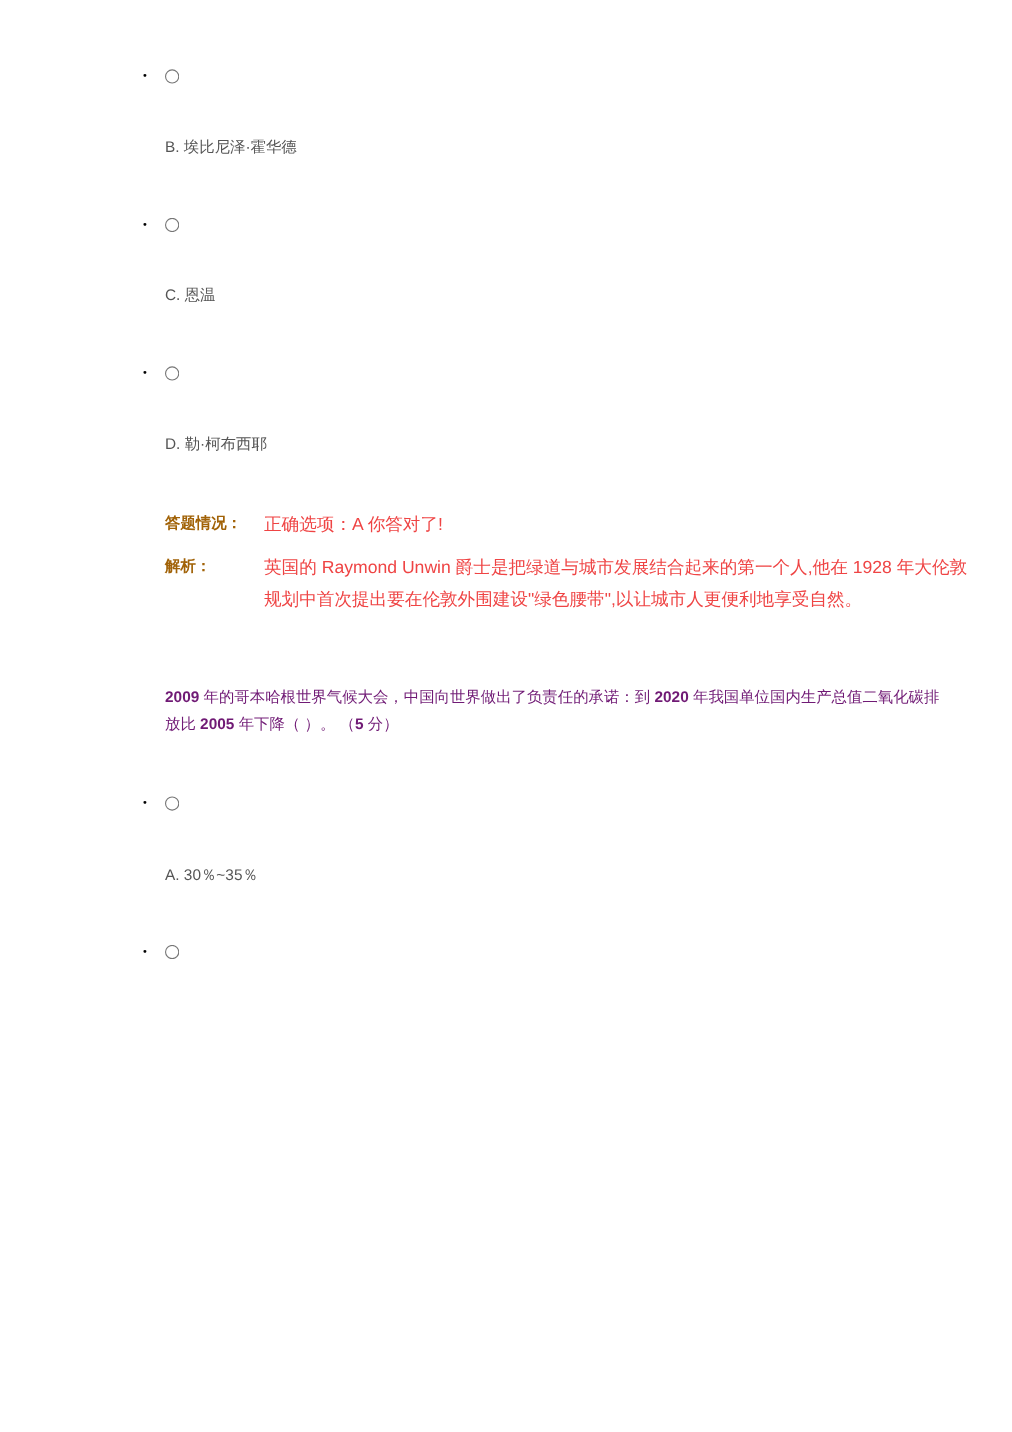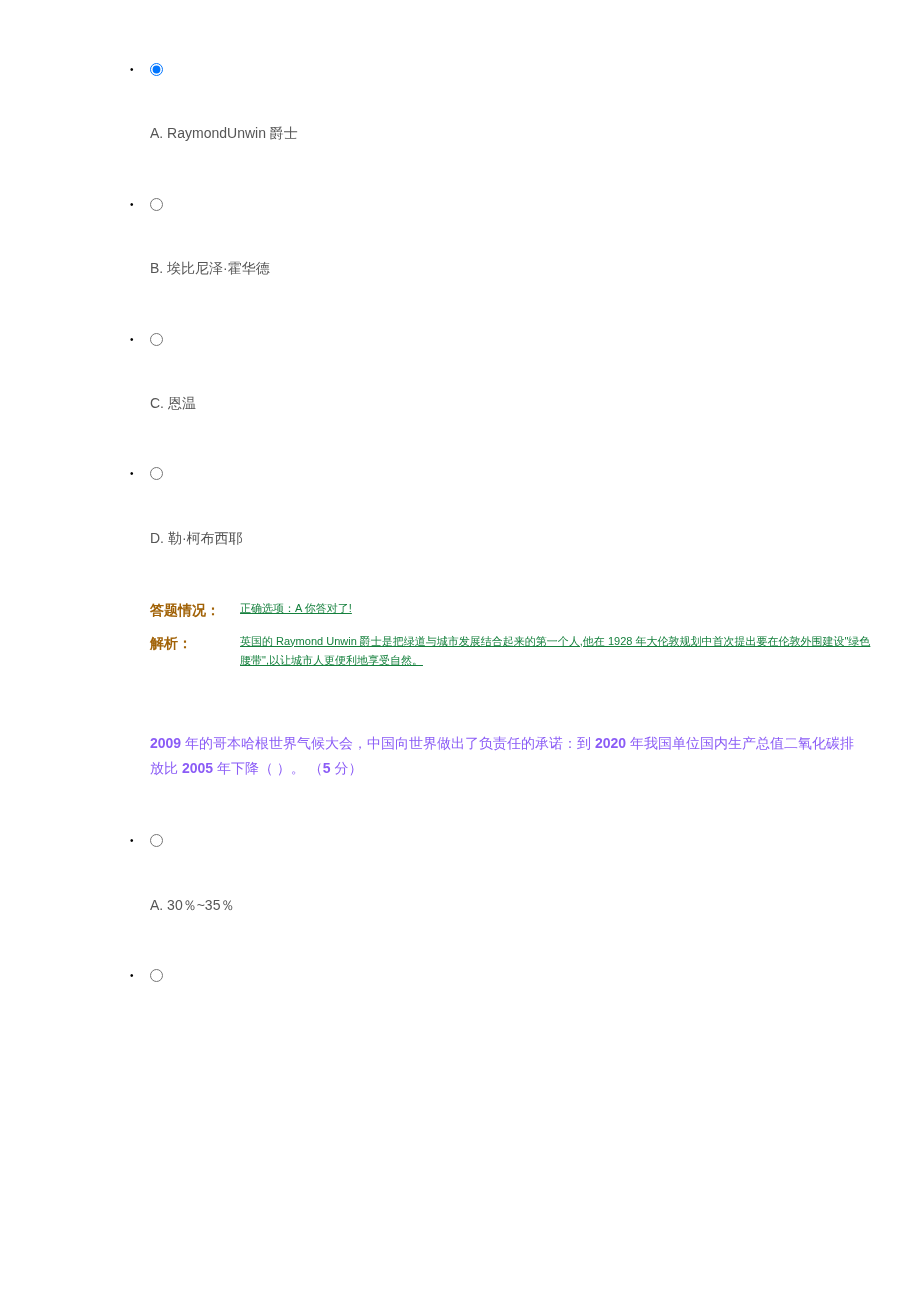--- a/index.html
+++ b/index.html
@@ -55,58 +55,51 @@
       align-items: flex-start;
     }
     .answer-label {
       font-weight: bold;
       color: #a16207;
       width: 90px;
       flex-shrink: 0;
       font-size: 14px;
     }
     .answer-content {
-      color: #15803d;
-      font-size: 11px;
+      color: #ef4444;
+      font-size: 16px;
       line-height: 1.8;
-      text-decoration: underline;
     }
     .question-header {
       padding-left: 110px;
       font-weight: bold;
       color: #333;
       font-size: 14px;
       margin-bottom: 30px;
     }
     .question-text {
       padding-left: 110px;
       padding-right: 20px;
-      color: #8b5cf6;
+      color: #701a75;
       font-size: 14px;
       line-height: 1.8;
       margin-bottom: 50px;
     }
     .bold {
       font-weight: bold;
     }
     input[type="radio"] {
       margin: 0;
     }
   </style>
 </head>
 <body>
 
 <div class="question-block">
   <ul class="options-list">
-    <li class="option-item">
-      <span class="radio-wrap">
-        <input type="radio" name="q2" checked="" style="">
-      </span>
-      <span class="option-text">A. RaymondUnwin 爵士</span>
-    </li>
     <li class="option-item">
       <span class="radio-wrap">
         <input type="radio" name="q2" style="">
       </span>
       <span class="option-text">B. 埃比尼泽·霍华德</span>
     </li>
     <li class="option-item">
       <span class="radio-wrap">
         <input type="radio" name="q2" style="">
       </span>

